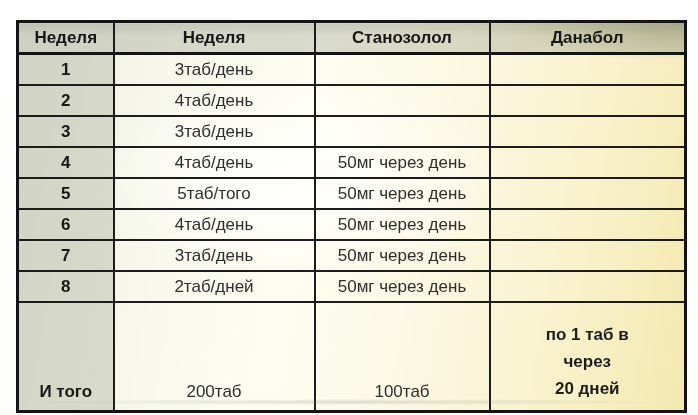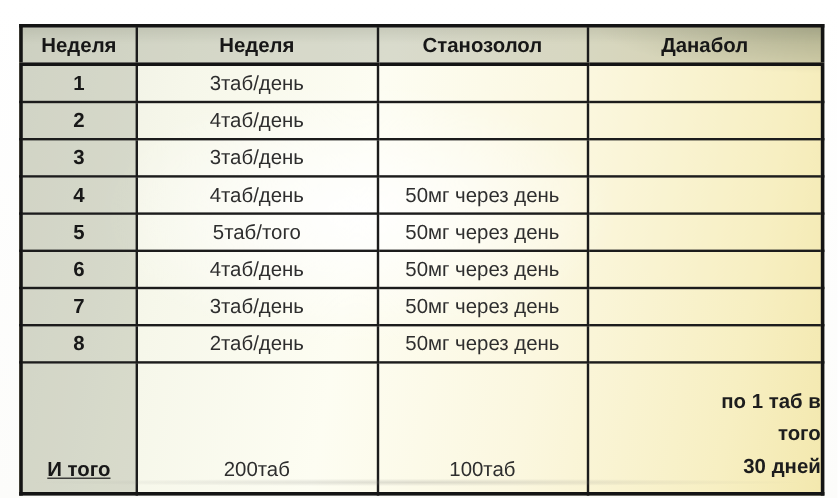--- a/index.html
+++ b/index.html
@@ -65,27 +65,25 @@
     color:#181818;
     background:rgba(146,151,131,0.30);
   }
   tr.total td{
     height:99px;
     vertical-align:bottom;
     padding-bottom:8px;
   }
   tr.total td.week{
     font-weight:bold;
-    text-decoration:underline;
   }
   td.total-provimed{
     font-weight:bold;
     color:#1d1d1d;
     line-height:27px;
-    text-align:right;
   }
   .dose-line{display:block;}
 </style>
 </head>
 <body>
 
 <div class="stage">
   <table class="dose-table">
     <colgroup>
       <col style="width:96px">
@@ -139,30 +137,30 @@
         <td></td>
       </tr>
       <tr>
         <td class="week">7</td>
         <td>3таб/день</td>
         <td>50мг через день</td>
         <td></td>
       </tr>
       <tr>
         <td class="week">8</td>
-        <td>2таб/день</td>
+        <td>2таб/дней</td>
         <td>50мг через день</td>
         <td></td>
       </tr>
       <tr class="total">
         <td class="week">И того</td>
         <td>200таб</td>
         <td>100таб</td>
         <td class="total-provimed">
           <span class="dose-line">по 1 таб в</span>
-          <span class="dose-line">того</span>
-          <span class="dose-line">30 дней</span>
+          <span class="dose-line">через</span>
+          <span class="dose-line">20 дней</span>
         </td>
       </tr>
     </tbody>
   </table>
   <div class="scan-shadow"></div>
 </div>
 
 </body></html>

